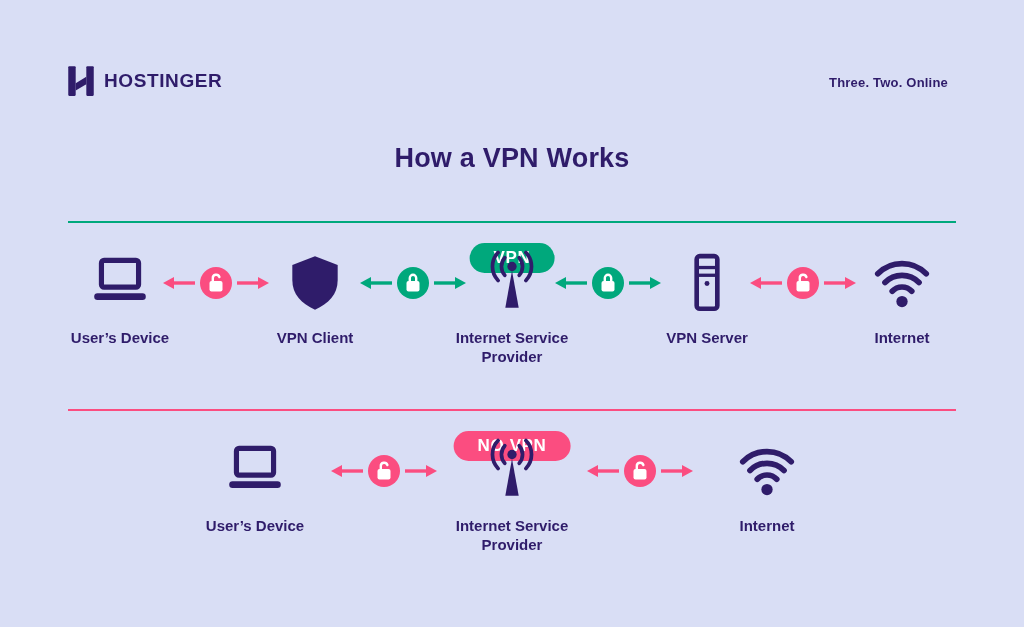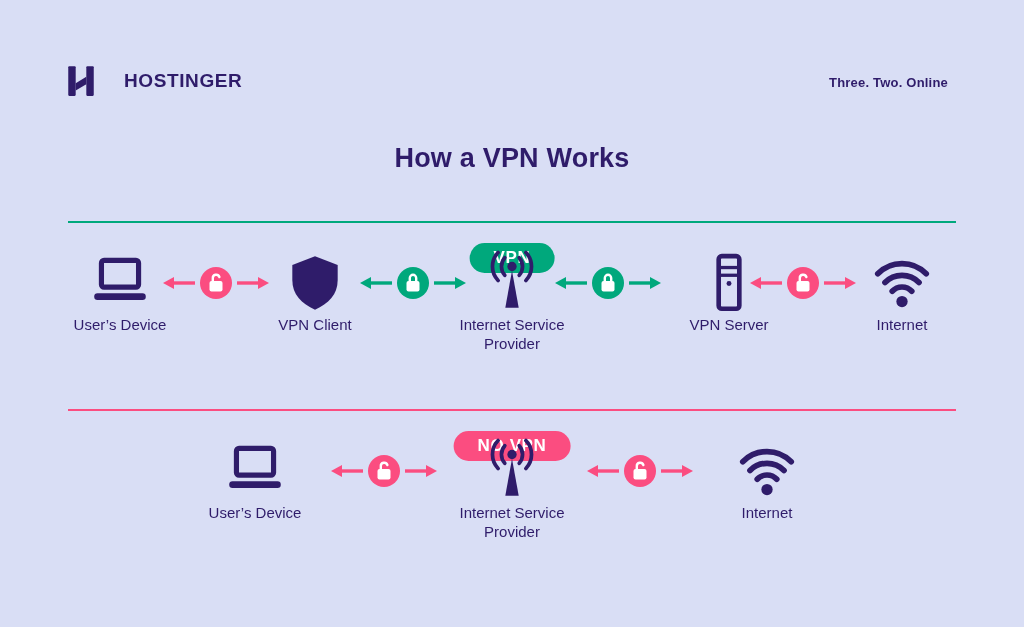--- a/index.html
+++ b/index.html
@@ -1,39 +1,39 @@
 <!DOCTYPE html>
 <html style="--bg: #d9def5; --ink: #2f1c6a; --teal: #00a87c; --pink: #fb4d80; --white: #ffffff;"><head>
 <meta charset="utf-8">
 <style>
   * { margin:0; padding:0; box-sizing:border-box; }
   html,body { background:#eee; }
   body { font-family:"Liberation Sans", sans-serif; }
   .canvas { position:relative; width:1024px; height:627px; background:var(--bg); color:var(--ink); overflow:hidden; }
 
-  .logo { position:absolute; left:64px; top:64px; display:flex; align-items:center; gap:26px; }
+  .logo { position:absolute; left:64px; top:64px; display:flex; align-items:center; gap:6px; }
   .logo svg { width:34px; height:34px; color:var(--ink); display:block; }
   .logo-text { font-size:19px; font-weight:bold; letter-spacing:0.6px; }
   .tagline { position:absolute; right:76px; top:75px; font-size:13px; font-weight:bold; letter-spacing:0.2px; }
 
   .title { position:absolute; top:143px; left:0; width:100%; text-align:center; font-size:27px; font-weight:bold; letter-spacing:0.2px; }
 
   .rule { position:absolute; left:68px; width:888px; height:2px; }
   .rule.teal { background:var(--teal); top:221px; }
   .rule.pink { background:var(--pink); top:409px; }
 
   .pill { position:absolute; left:512px; transform:translateX(-50%); height:30px; padding:0 24px;
           border-radius:16px; color:var(--white); font-weight:bold; font-size:17px; line-height:30px;
           letter-spacing:0.6px; white-space:nowrap;margin-top:36px; }
   .pill.teal { background:var(--teal); top:207px; }
   .pill.pink { background:var(--pink); top:395px; }
 
   .node { position:absolute; width:170px; display:flex; flex-direction:column; align-items:center; }
   .node svg { width:66px; height:66px; color:var(--ink); display:block; }
-  .node .label { font-size:15px; font-weight:normal; text-align:center; line-height:1.25; max-width:150px; }
+  .node .label { margin-top:13px; font-size:15px; font-weight:bold; text-align:center; line-height:1.25; max-width:150px; }
 
   .connector { position:absolute; width:110px; height:40px; }
   .connector svg { width:110px; height:40px; display:block; }
   .connector.pink { color:var(--pink); }
   .connector.teal { color:var(--teal); }
 </style>
 </head>
 <body>
 
 <div class="canvas">
@@ -109,21 +109,21 @@
       <polygon points="13,14 2,20 13,26" fill="currentColor"></polygon>
       <line x1="11" y1="20" x2="34" y2="20" stroke="currentColor" stroke-width="3.4"></line>
       <line x1="76" y1="20" x2="99" y2="20" stroke="currentColor" stroke-width="3.4"></line>
       <polygon points="97,14 108,20 97,26" fill="currentColor"></polygon>
       <circle cx="55" cy="20" r="16" fill="currentColor"></circle>
       <rect x="48.5" y="18" width="13" height="10.5" rx="2" fill="#fff"></rect>
       <path d="M51.8 18 v-3 a3.2 3.2 0 0 1 6.4 0 v3" fill="none" stroke="#fff" stroke-width="2.4"></path>
     </svg>
   </div>
 
-  <div class="node" style="left:644px; top:250px;">
+  <div class="node" style="left:622px; top:250px;">
     <svg viewBox="0 0 64 64" fill="none" stroke="currentColor">
       <rect x="22" y="6" width="20" height="51" rx="3" stroke-width="4.5"></rect>
       <line x1="22" y1="17" x2="42" y2="17" stroke-width="3.2"></line>
       <line x1="22" y1="24.5" x2="42" y2="24.5" stroke-width="3.2"></line>
       <circle cx="32" cy="32.5" r="2.4" fill="currentColor" stroke="none"></circle>
     </svg>
     <span class="label">VPN Server</span>
   </div>
 
   <div class="connector pink" style="left:748px; top:263px;">

